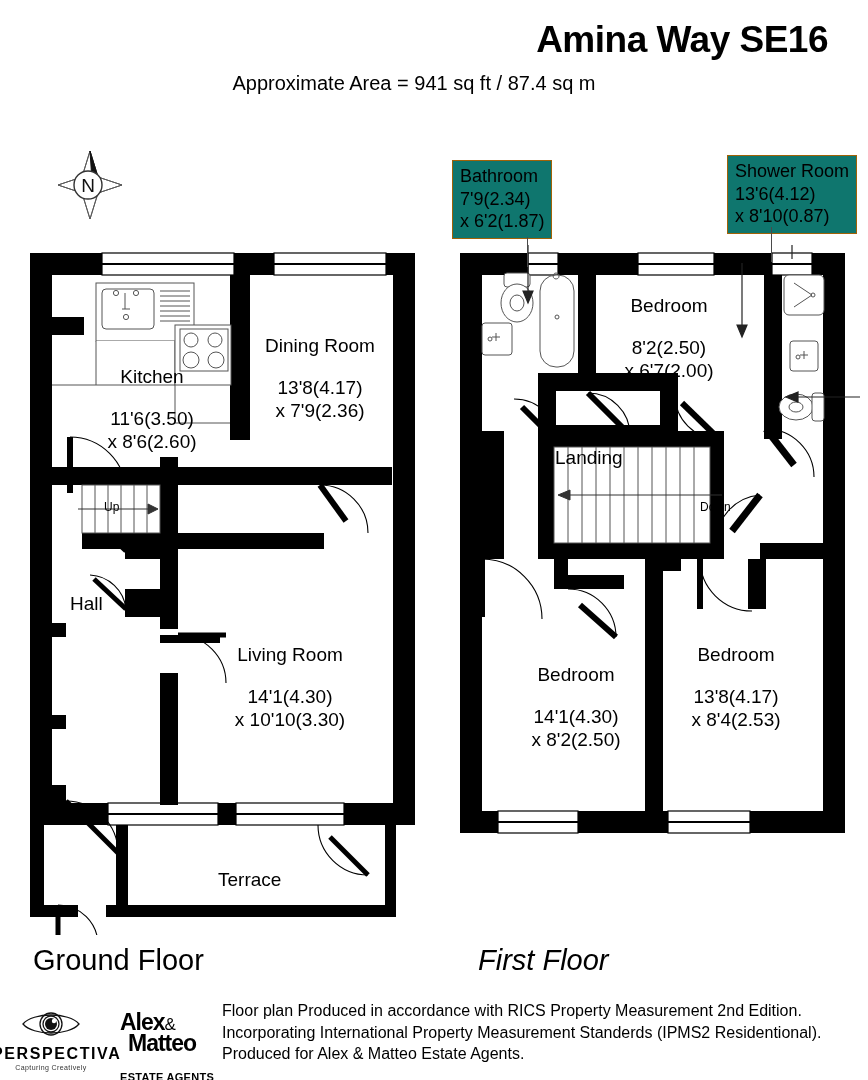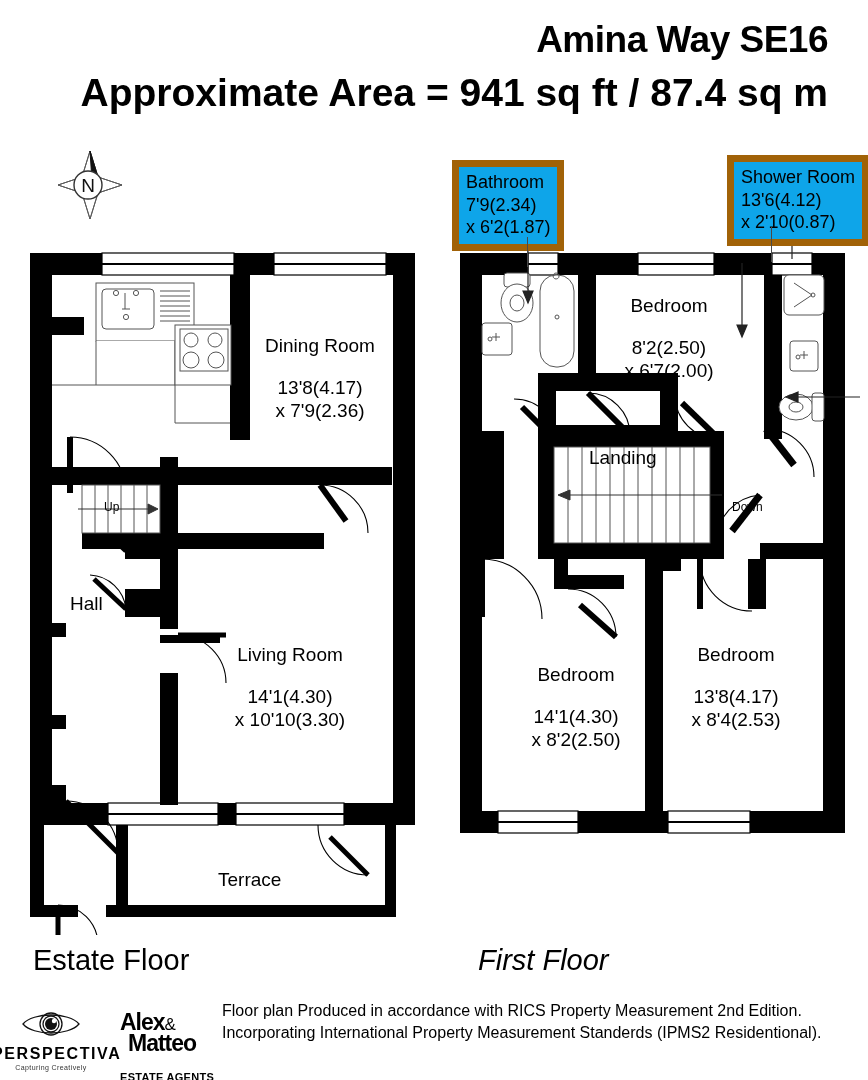--- a/index.html
+++ b/index.html
@@ -11,21 +11,21 @@
   .page{position:relative;width:708px;height:1080px;}
 
   
   #title{
     position:absolute;left:0;top:20px;width:828px;
     text-align:right;font-size:37px;font-weight:bold;
     letter-spacing:-0.5px;line-height:1.1;
   }
   #subtitle{
     position:absolute;left:0;top:72px;width:828px;
-    text-align:right;font-size:39px;font-weight:bold;
+    text-align:center;font-size:20px;font-weight:normal;
     line-height:1.1;
   }
 
   
   #compass{position:absolute;left:54px;top:147px;width:72px;height:76px;}
 
   
   .plan{position:absolute;}
   #ground-plan{left:30px;top:245px;width:385px;height:690px;}
   #first-plan{left:460px;top:245px;width:400px;height:600px;}
@@ -47,26 +47,26 @@
   #lbl-dining{left:245px;top:334px;width:150px;text-align:center;}
   #lbl-living{left:200px;top:643px;width:180px;text-align:center;}
   #lbl-hall{left:70px;top:592px;}
   #lbl-terrace{left:218px;top:868px;}
   #lbl-up{left:104px;top:500px;}
 
   
   #lbl-bed-top{left:594px;top:294px;width:150px;text-align:center;}
   #lbl-bed-left{left:502px;top:663px;width:148px;text-align:center;}
   #lbl-bed-right{left:660px;top:643px;width:152px;text-align:center;}
-  #lbl-landing{left:589px;top:446px;}
-  #lbl-down{left:700px;top:500px;margin-left:32px;}
+  #lbl-landing{left:555px;top:446px;}
+  #lbl-down{left:700px;top:500px;}
 
   
   .callout{
-    position:absolute;border:7px solid #a16207;background:#0ea5e9;
+    position:absolute;border:1px solid #a16207;background:#0f766e;
     padding:4px 7px 5px 7px;font-size:18px;line-height:1.26;
     white-space:nowrap;box-sizing:border-box;
   }
   #callout-bathroom{left:452px;top:160px;}
   #callout-shower{left:703px;top:155px;margin-left:24px;}
   .callout .nm{display:block;}
 
   .leader{position:absolute;background:#4a4a4a;}
   #leader-bathroom{left:527px;top:237px;width:1px;height:30px;}
   #leader-shower{left:771px;top:227px;width:1px;height:35px;}
@@ -218,20 +218,25 @@
 
       <g fill="none" stroke="#555" stroke-width="1">
         <rect x="52" y="240" width="78" height="48" fill="#fff" stroke="#555"></rect>
         <path d="M65 240 v48 M78 240 v48 M91 240 v48 M104 240 v48 M117 240 v48"></path>
         <path d="M48 264 L126 264" stroke="#333"></path>
         <path d="M118 259 L128 264 L118 269 Z" fill="#333" stroke="#333"></path>
       </g>
     </svg>
   </div>
 
+  <div class="room-label" id="lbl-kitchen">
+    <span class="nm">Kitchen</span>
+    <span class="d1">11'6(3.50)</span>
+    <span class="d2">x 8'6(2.60)</span>
+  </div>
   <div class="room-label" id="lbl-dining">
     <span class="nm">Dining Room</span>
     <span class="d1">13'8(4.17)</span>
     <span class="d2">x 7'9(2.36)</span>
   </div>
   <div class="room-label" id="lbl-living">
     <span class="nm">Living Room</span>
     <span class="d1">14'1(4.30)</span>
     <span class="d2">x 10'10(3.30)</span>
   </div>
@@ -387,30 +392,31 @@
   <div class="callout" id="callout-bathroom">
     <span class="nm">Bathroom</span>
     <span class="nm">7'9(2.34)</span>
     <span class="nm">x 6'2(1.87)</span>
   </div>
   <div class="leader" id="leader-bathroom"></div>
 
   <div class="callout" id="callout-shower">
     <span class="nm">Shower Room</span>
     <span class="nm">13'6(4.12)</span>
-    <span class="nm">x 2'10(0.87)</span>
+    <span class="nm">x 8'10(0.87)</span>
   </div>
   <div class="leader" id="leader-shower"></div>
 
-  <div class="floor-caption" id="cap-ground">Estate Floor</div>
+  <div class="floor-caption" id="cap-ground">Ground Floor</div>
   <div class="floor-caption" id="cap-first">First Floor</div>
 
   <div id="footer-text">
     <div>Floor plan Produced in accordance with RICS Property Measurement 2nd Edition.</div>
     <div>Incorporating International Property Measurement Standerds (IPMS2  Residentional).</div>
+    <div>Produced for Alex &amp; Matteo Estate Agents.</div>
   </div>
 
   <div id="logo-perspectiva">
     <svg width="64" height="32" viewBox="0 0 64 32">
       <g fill="none" stroke="#111" stroke-width="1.3">
         <path d="M4 16 C14 4, 50 4, 60 16 C50 28, 14 28, 4 16 Z"></path>
         <circle cx="32" cy="16" r="11"></circle>
         <circle cx="32" cy="16" r="8"></circle>
       </g>
       <circle cx="32" cy="16" r="6" fill="#111"></circle>

